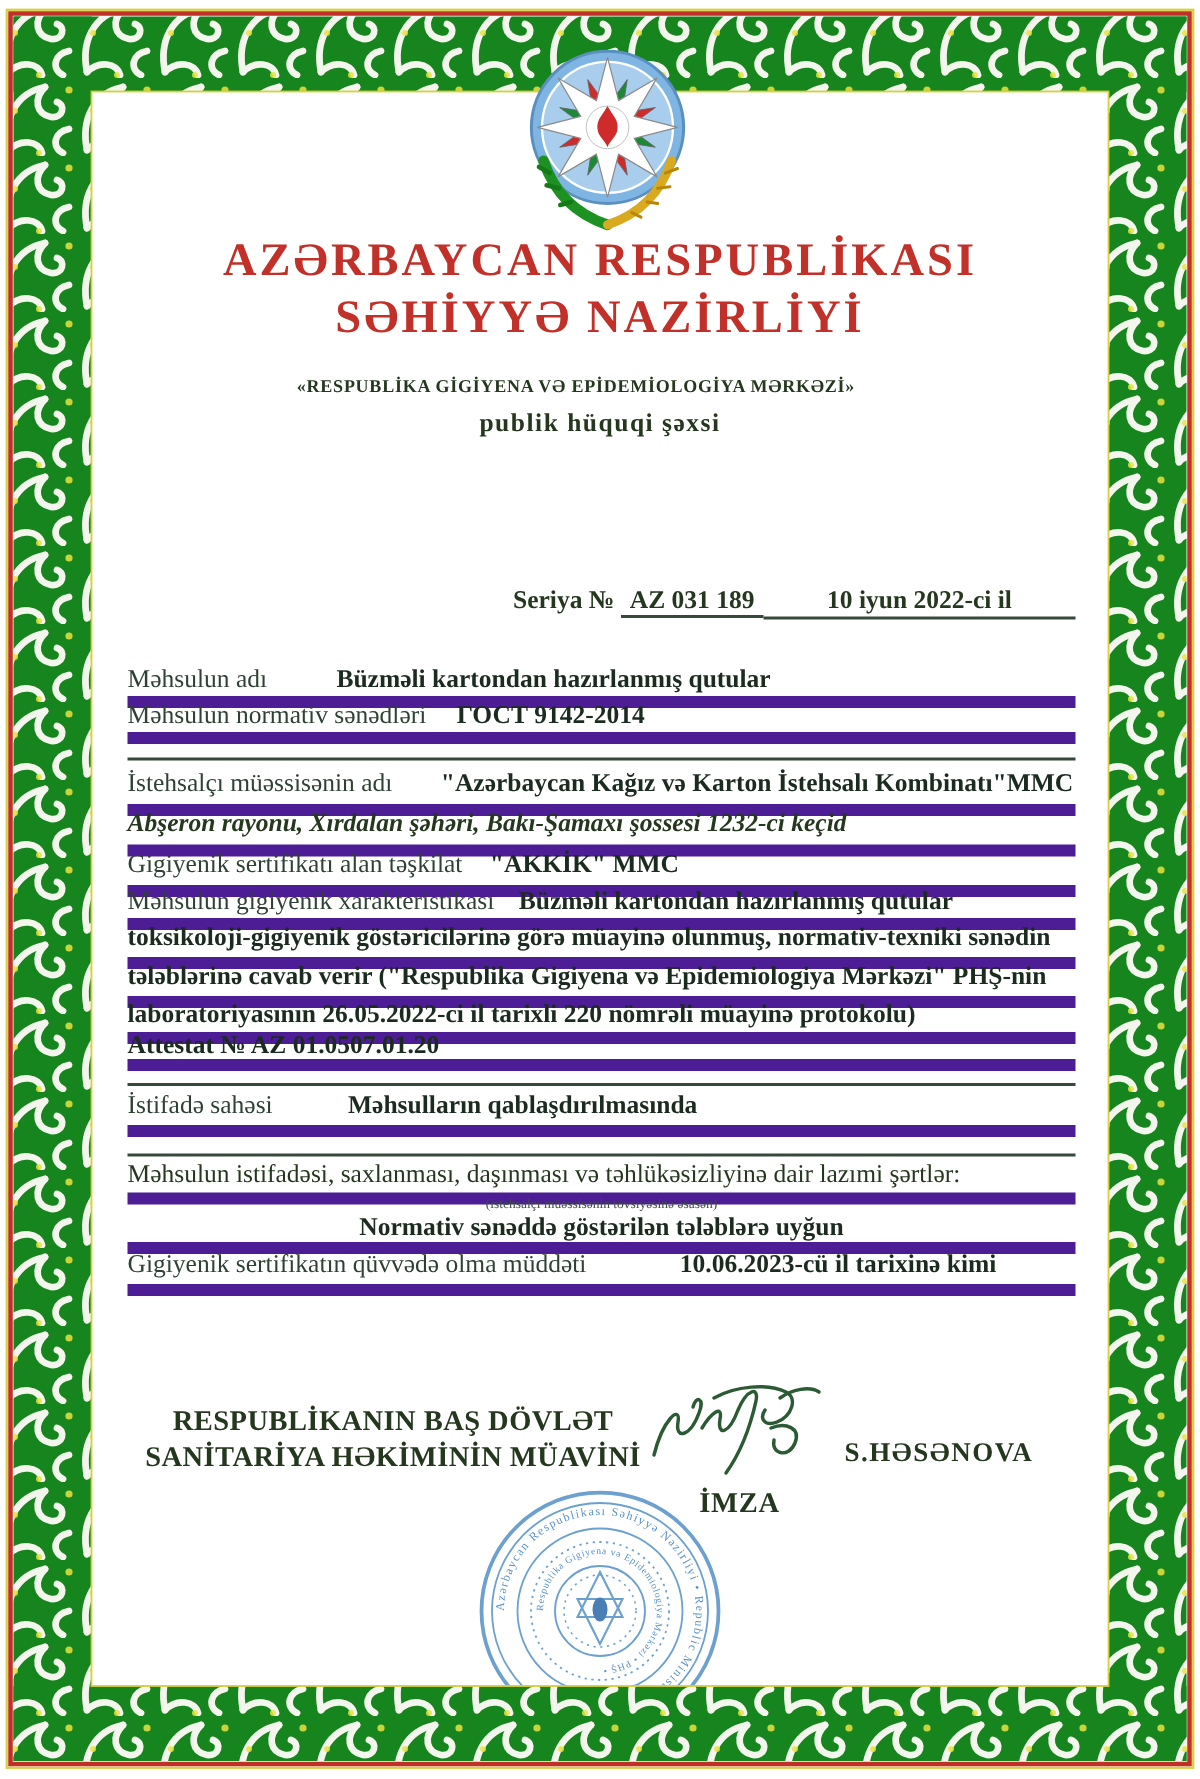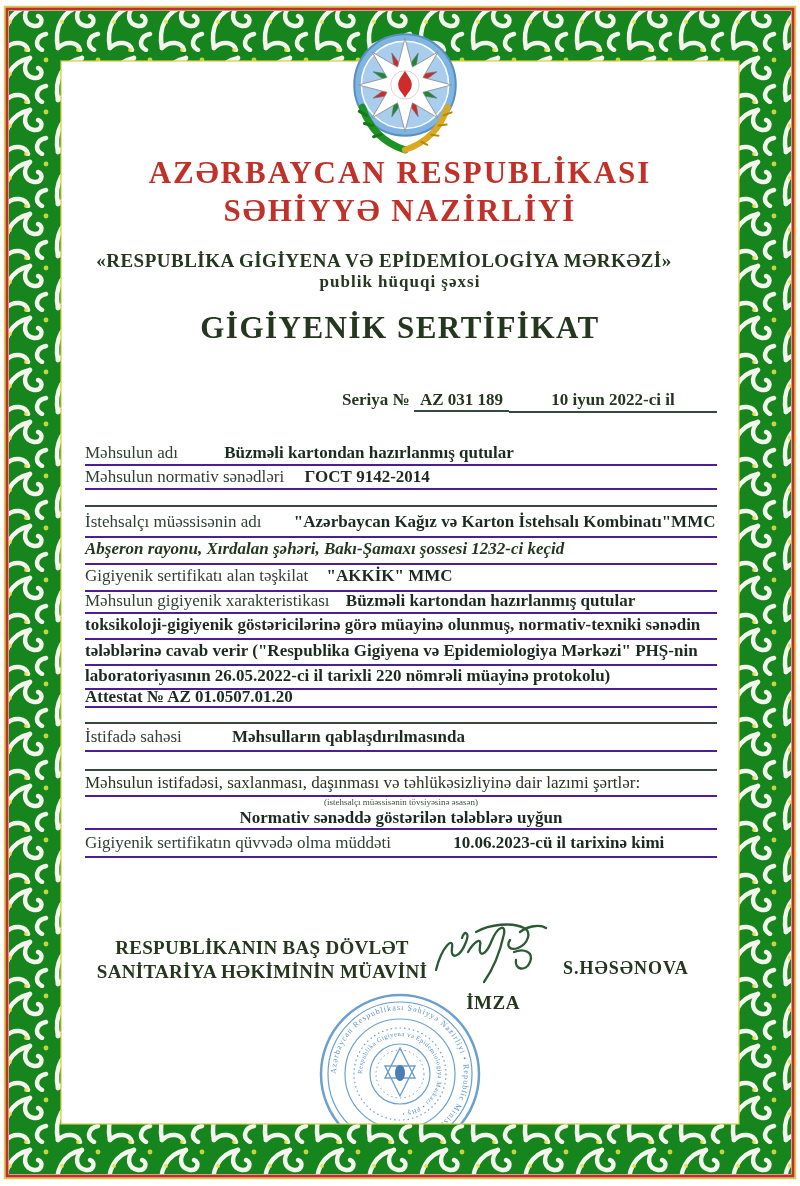--- a/index.html
+++ b/index.html
@@ -7,31 +7,31 @@
     position:relative;width:800px;height:1186px;background:#ffffff;
     font-family:"Liberation Serif","DejaVu Serif",serif;color:#25371f;
     margin:0 auto;overflow:hidden;
   }
   .layer{position:absolute;left:0;top:0;}
   .z1{z-index:1}.z2{z-index:2}.z4{z-index:4}.z5{z-index:5}
   .center{text-align:center;}
   .abs{position:absolute;}
   .ministry{left:60px;top:154px;width:680px;font-size:31px;font-weight:bold;
     color:#c13129;letter-spacing:2px;line-height:38px;z-index:2;}
-  .org-name{left:60px;top:250px;width:648px;font-size:19px;font-weight:bold;letter-spacing:.5px;z-index:2;}
+  .org-name{left:60px;top:250px;width:648px;font-size:12px;font-weight:bold;letter-spacing:.5px;z-index:2;}
   .org-type{left:60px;top:272px;width:680px;font-size:17px;font-weight:bold;letter-spacing:1px;z-index:2;}
   .org-addr{left:60px;top:292px;width:680px;font-size:14px;font-weight:bold;z-index:2;}
   .doc-title{left:60px;top:310px;width:680px;font-size:31px;font-weight:bold;letter-spacing:1.5px;z-index:2;}
   .meta-row{left:85px;top:390px;width:632px;display:flex;justify-content:flex-end;
     align-items:baseline;font-size:17px;font-weight:bold;z-index:2;}
   .u{border-bottom:2.5px solid #37493b;}
   .meta-row .val{min-width:200px;padding:0 6px 1px 6px;}
   .meta-row .date{min-width:200px;text-align:center;padding:0 4px 1px 4px;}
   .row{position:absolute;left:85px;width:632px;font-size:17px;line-height:1.25;
-    border-bottom:2px solid #4c1d95;z-index:2;white-space:nowrap;overflow:visible;}
+    border-bottom:8px solid #4c1d95;z-index:2;white-space:nowrap;overflow:visible;}
   .row .lab{font-weight:normal;color:#2f4134;}
   .row .val{font-weight:bold;color:#1c2b20;}
   .rule{position:absolute;left:85px;width:632px;height:0;border-top:2px solid #37493b;z-index:2;}
   .italic{font-style:italic;font-weight:bold;}
   .bold-line{font-weight:bold;color:#1c2b20;}
   .note-row{position:absolute;left:85px;width:632px;text-align:center;font-size:9px;
     color:#3c4f40;z-index:2;}
   .sign-title{left:88px;top:936px;width:348px;text-align:center;font-size:19px;
     font-weight:bold;line-height:24px;letter-spacing:.3px;z-index:2;}
   .imza{left:438px;top:992px;width:110px;text-align:center;font-size:19px;
@@ -117,21 +117,20 @@
       <path d="M22,92 l-7,-4 M28,102 l-8,-2 M36,111 l-7,2" stroke="#147a18" stroke-width="3"></path>
     </g>
   </svg>
 
   <div class="abs center ministry">
     <div>AZƏRBAYCAN RESPUBLİKASI</div>
     <div>SƏHİYYƏ NAZİRLİYİ</div>
   </div>
   <div class="abs center org-name">«RESPUBLİKA  GİGİYENA  VƏ  EPİDEMİOLOGİYA  MƏRKƏZİ»</div>
   <div class="abs center org-type">publik  hüquqi  şəxsi</div>
-  <div class="abs center doc-title">GİGİYENİK SERTİFİKAT</div>
 
   <div class="abs meta-row">
     <span>
       <span>Seriya №</span>
       <span class="u val">AZ 031  189</span>
     </span>
     <span class="u date">10    iyun   2022-ci il</span>
   </div>
 
   <div class="row" style="top:442px;height:22px">

